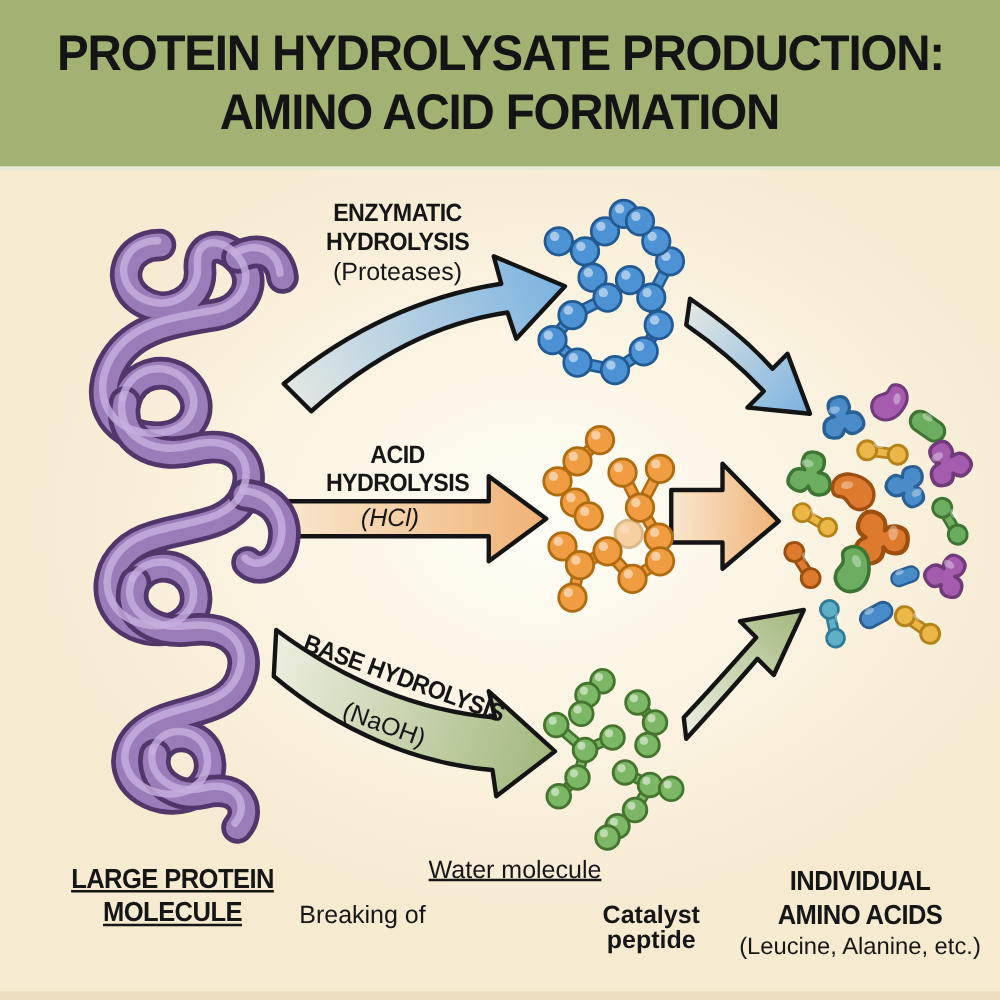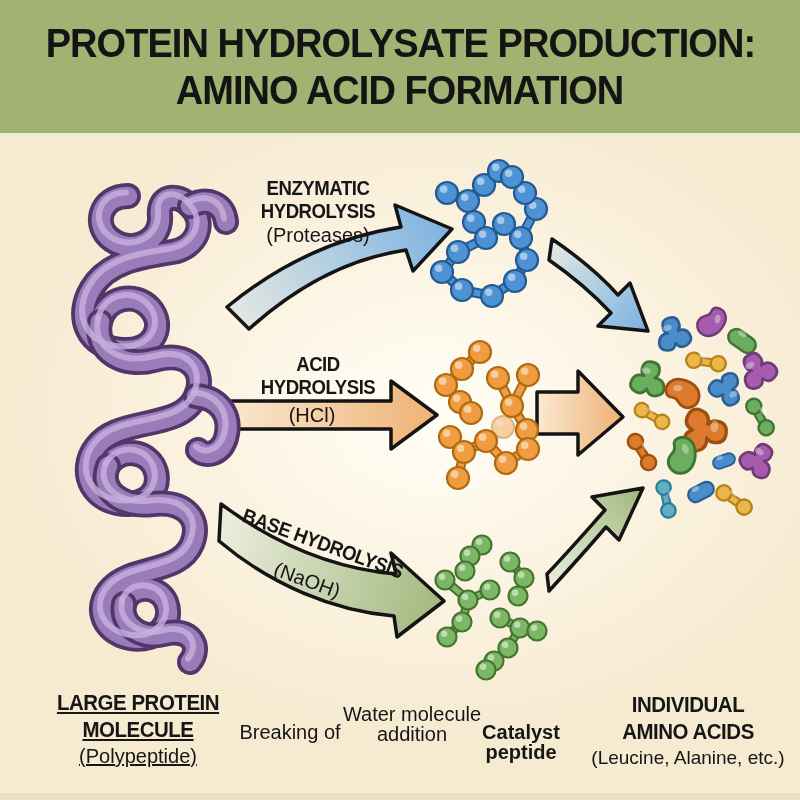--- a/index.html
+++ b/index.html
@@ -368,48 +368,46 @@
           <ellipse cx="-4" cy="-6" rx="4.5" ry="2.8" fill="#ffffff" opacity="0.35"></ellipse>
         </g>
       </g>
     </svg>
 
   <div class="band">
     <div class="title-line">PROTEIN HYDROLYSATE PRODUCTION:</div>
     <div class="title-line">AMINO ACID FORMATION</div>
   </div>
 
-  <div class="lbl" style="left:218px; top:177px; width:200px;">
+  <div class="lbl" style="left:218px; top:160px; width:200px;">
     <div class="bold-l">ENZYMATIC</div>
     <div class="bold-l">HYDROLYSIS</div>
     <div class="cat-l">(Proteases)</div>
   </div>
 
   <div class="lbl" style="left:218px; top:353px; width:200px;">
     <div class="bold-l">ACID</div>
     <div class="bold-l">HYDROLYSIS</div>
   </div>
-  <div class="lbl cat-l" style="left:262px; top:403px; width:100px;">(HCl)</div>
+  <div class="lbl cat-l" style="left:262px; top:403px; width:100px;font-style:italic;">(HCl)</div>
 
   <div class="lbl bold-l rot" style="left:232px; top:532px; width:180px; transform:rotate(20deg) scaleX(.93);">BASE HYDROLYSIS</div>
   <div class="lbl cat-l rot" style="left:252px; top:568px; width:110px; transform:rotate(20deg);">(NaOH)</div>
 
   <div class="lbl" style="left:38px; top:689px; width:200px;text-decoration:underline;">
     <div class="cap-bold">LARGE PROTEIN</div>
     <div class="cap-bold">MOLECULE</div>
-    <div class="cap-par">(Polypeptide)</div>
   </div>
 
   <div class="lbl" style="left:220px; top:722px; width:140px;">
     <div class="cap-reg">Breaking of</div>
   </div>
 
-  <div class="lbl" style="left:342px; top:704px; width:140px;">
+  <div class="lbl" style="left:342px; top:686px; width:140px;text-decoration:underline;">
     <div class="cap-reg">Water molecule</div>
-    <div class="cap-reg">addition</div>
   </div>
 
   <div class="lbl" style="left:461px; top:722px; width:120px;font-weight:bold;">
     <div class="cap-reg">Catalyst</div>
     <div class="cap-reg">peptide</div>
   </div>
 
   <div class="lbl" style="left:568px; top:691px; width:240px;">
     <div class="cap-bold">INDIVIDUAL</div>
     <div class="cap-bold">AMINO ACIDS</div>

